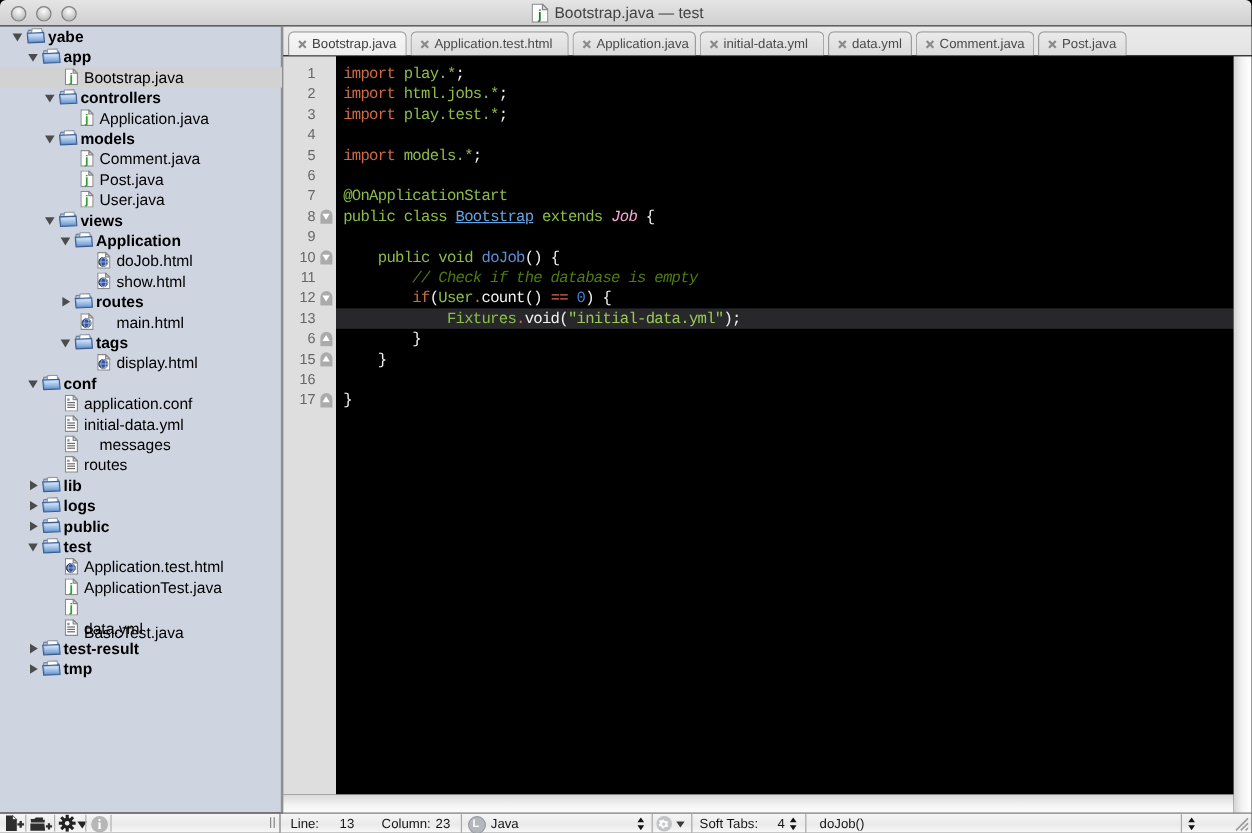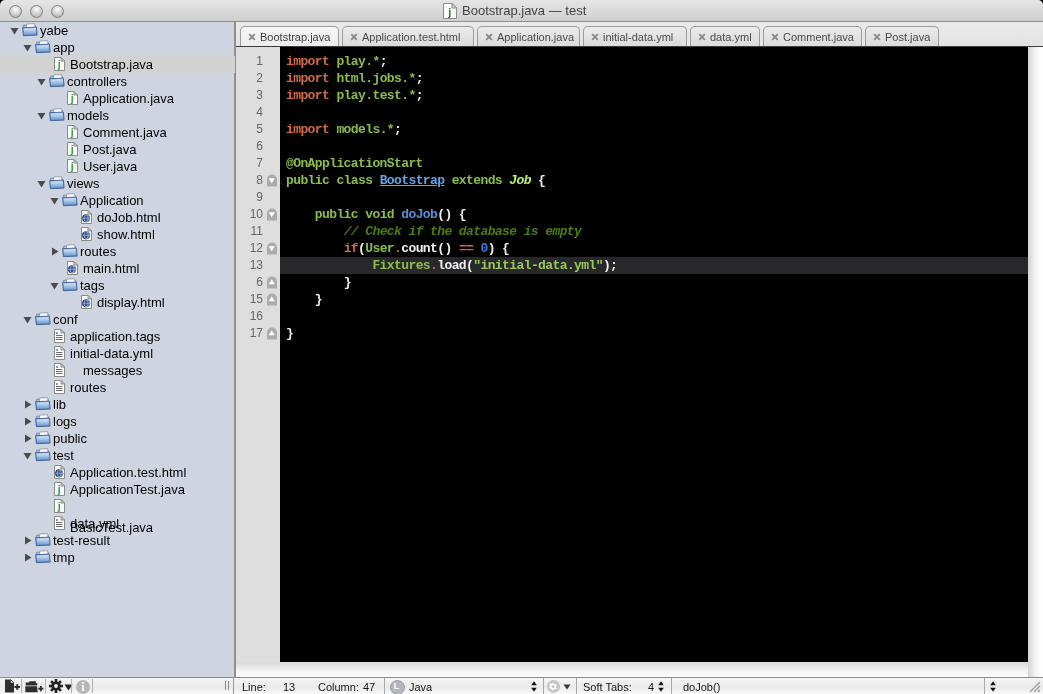--- a/index.html
+++ b/index.html
@@ -1,21 +1,21 @@
 <!DOCTYPE html>
 <html><head><meta charset="utf-8"><style>
 *{margin:0;padding:0;box-sizing:content-box}
 html,body{width:1043px;height:694px;overflow:hidden;background:#000;font-family:"Liberation Sans",sans-serif}
 .tl{position:absolute;font-size:13px;color:#000;line-height:17px;white-space:pre}
-.b{font-weight:normal}
-.cl{position:absolute;left:286px;height:17px;line-height:17px;font-family:"Liberation Mono",monospace;font-weight:bold;font-size:13px;white-space:pre;letter-spacing:-0.6px;color:#f2f2f2}
+.b{font-weight:bold}
+.cl{position:absolute;left:286px;height:17px;line-height:17px;font-family:"Liberation Mono",monospace;font-weight:normal;font-size:13px;white-space:pre;letter-spacing:-0.6px;color:#f2f2f2}
 .cl i{font-style:normal}
 i.o{color:#cf6a45} i.g{color:#8bbd4a} i.s{color:#9ac959} i.w{color:#f2f2f2}
 i.bu{color:#66a3e2;text-decoration:underline} i.bm{color:#5a90d9} i.bn{color:#3e7ed8}
-i.cm{color:#4d7c0f;font-style:italic} i.jb{color:#bef264;font-style:italic}
+i.cm{color:#4d7c0f;font-style:italic} i.jb{color:#f9a8d4;font-style:italic}
 .gn{position:absolute;left:236px;width:27px;height:17px;line-height:17px;font-size:12px;color:#666;text-align:right}
 .st{position:absolute;top:681px;font-size:11px;color:#151515}
 </style></head><body>
 <svg width="0" height="0">
     <defs>
 <linearGradient id="fgrad" x1="0" y1="0" x2="0" y2="1">
         <stop offset="0" stop-color="#a6c6ec"></stop>
         <stop offset="1" stop-color="#5585c0"></stop>
       </linearGradient>
 <linearGradient id="fgrad2" x1="0" y1="0" x2="0" y2="1">
@@ -153,21 +153,21 @@
 <path d="M1.4,12.7 L0.6,4.7 L14.4,4.1 L15.1,12.1 Z" fill="url(#fgrad)" stroke="#3e5e90" stroke-width="0.9"></path>
 <path d="M2.4,11.7 L1.8,5.7 L13.6,5.2 L14.1,11.1 Z" fill="url(#fgrad2)"></path>
 </svg>
 <div class="tl b" style="left:80px;top:243px">routes</div>
 <svg style="position:absolute;left:67px;top:261px" width="11" height="14" viewBox="0 0 11 14">
 <path d="M0.5,0.5 L7,0.5 L10.5,4 L10.5,13.5 L0.5,13.5 Z" fill="#fff" stroke="#8a8a8a" stroke-width="1"></path>
 <path d="M7,0.5 L7,4 L10.5,4 Z" fill="#d8d8d8" stroke="#8a8a8a" stroke-width="1"></path>
 <circle cx="5.1" cy="8.3" r="3.7" fill="#35549c" stroke="#12224a" stroke-width="0.8"></circle>
 <path d="M5.1,4.7 A3.6,3.6 0 0 1 5.1,11.9 M1.5,8.3 L8.7,8.3 M5.1,4.7 A2.0,3.6 0 0 0 5.1,11.9 A2.0,3.6 0 0 0 5.1,4.7" stroke="#b8ccec" stroke-width="0.6" fill="none"></path>
 </svg>
-<div class="tl" style="left:83px;top:260px">main.html</div>
+<div class="tl" style="left:97px;top:260px">main.html</div>
 <svg style="position:absolute;left:50px;top:282px" width="9" height="8" viewBox="0 0 9 8">
     <path d="M0.5,1 L8.5,1 L4.5,7.5 Z" fill="#4c4c4c"></path>
   </svg>
 <svg style="position:absolute;left:62px;top:278px" width="16" height="14" viewBox="0 0 16 14">
 <path d="M1.0,4.9 L1.6,2.3 L5.4,2.1 L6.2,3.1 L13.6,2.8 L13.8,4.6 Z" fill="#b8c6da" stroke="#70829c" stroke-width="0.9"></path>
 <path d="M4.2,4.9 L4.8,1.0 L12.6,0.7 L13.2,4.7" fill="#fdfdfd" stroke="#909aa8" stroke-width="0.9"></path>
 <path d="M1.4,12.7 L0.6,4.7 L14.4,4.1 L15.1,12.1 Z" fill="url(#fgrad)" stroke="#3e5e90" stroke-width="0.9"></path>
 <path d="M2.4,11.7 L1.8,5.7 L13.6,5.2 L14.1,11.1 Z" fill="url(#fgrad2)"></path>
 </svg>
 <div class="tl b" style="left:80px;top:277px">tags</div>
@@ -189,21 +189,21 @@
 </svg>
 <div class="tl b" style="left:53px;top:311px">conf</div>
 <svg style="position:absolute;left:54px;top:329px" width="11" height="14" viewBox="0 0 11 14">
 <path d="M0.5,0.5 L7,0.5 L10.5,4 L10.5,13.5 L0.5,13.5 Z" fill="#fff" stroke="#8a8a8a" stroke-width="1"></path>
 <path d="M7,0.5 L7,4 L10.5,4 Z" fill="#d8d8d8" stroke="#8a8a8a" stroke-width="1"></path>
 <rect x="2" y="3" width="2" height="2" fill="#7a9ac8"></rect>
 <rect x="2" y="6" width="6.5" height="1" fill="#6a6a6a"></rect>
 <rect x="2" y="8" width="6.5" height="1" fill="#6a6a6a"></rect>
 <rect x="2" y="10" width="6.5" height="1" fill="#6a6a6a"></rect>
 </svg>
-<div class="tl" style="left:70px;top:328px">application.tags</div>
+<div class="tl" style="left:70px;top:328px">application.conf</div>
 <svg style="position:absolute;left:54px;top:346px" width="11" height="14" viewBox="0 0 11 14">
 <path d="M0.5,0.5 L7,0.5 L10.5,4 L10.5,13.5 L0.5,13.5 Z" fill="#fff" stroke="#8a8a8a" stroke-width="1"></path>
 <path d="M7,0.5 L7,4 L10.5,4 Z" fill="#d8d8d8" stroke="#8a8a8a" stroke-width="1"></path>
 <rect x="2" y="3" width="2" height="2" fill="#7a9ac8"></rect>
 <rect x="2" y="6" width="6.5" height="1" fill="#6a6a6a"></rect>
 <rect x="2" y="8" width="6.5" height="1" fill="#6a6a6a"></rect>
 <rect x="2" y="10" width="6.5" height="1" fill="#6a6a6a"></rect>
 </svg>
 <div class="tl" style="left:70px;top:345px">initial-data.yml</div>
 <svg style="position:absolute;left:54px;top:363px" width="11" height="14" viewBox="0 0 11 14">
@@ -404,21 +404,21 @@
 <div class="cl" style="top:87px"><i class="o">import</i> <i class="g">play.test.*</i><i class="w">;</i></div>
 <div class="cl" style="top:104px"></div>
 <div class="cl" style="top:121px"><i class="o">import</i> <i class="g">models.*</i><i class="w">;</i></div>
 <div class="cl" style="top:138px"></div>
 <div class="cl" style="top:155px"><i class="g">@OnApplicationStart</i></div>
 <div class="cl" style="top:172px"><i class="g">public</i> <i class="g">class</i> <i class="bu">Bootstrap</i> <i class="g">extends</i> <i class="jb">Job</i> <i class="w">{</i></div>
 <div class="cl" style="top:189px"></div>
 <div class="cl" style="top:206px">    <i class="g">public</i> <i class="g">void</i> <i class="bm">doJob</i><i class="w">() {</i></div>
 <div class="cl" style="top:223px">        <i class="cm">// Check if the database is empty</i></div>
 <div class="cl" style="top:240px">        <i class="o">if</i><i class="w">(</i><i class="g">User</i><i class="o">.</i><i class="w">count() </i><i class="o">==</i><i class="w"> </i><i class="bn">0</i><i class="w">) {</i></div>
-<div class="cl" style="top:257px">            <i class="g">Fixtures</i><i class="o">.</i><i class="w">load(</i><i class="s">"initial-data.yml"</i><i class="w">);</i></div>
+<div class="cl" style="top:257px">            <i class="g">Fixtures</i><i class="o">.</i><i class="w">void(</i><i class="s">"initial-data.yml"</i><i class="w">);</i></div>
 <div class="cl" style="top:274px">        <i class="w">}</i></div>
 <div class="cl" style="top:291px">    <i class="w">}</i></div>
 <div class="cl" style="top:308px"></div>
 <div class="cl" style="top:325px"><i class="w">}</i></div>
 
 
 <div style="position:absolute;left:1028px;top:47px;width:15px;height:631px;background:linear-gradient(to right,#d2d2d2,#f2f2f2 45%,#fdfdfd 85%)"></div>
 <div style="position:absolute;left:236px;top:662px;width:792px;height:16px;background:linear-gradient(#d8d8d8,#f3f3f3 55%,#fbfbfb 90%)"></div>
 
 
@@ -456,21 +456,21 @@
 <div style="position:absolute;left:76px;top:679.5px;width:14px;height:14px;border-radius:50%;background:#b7b7b7"></div>
 <div style="position:absolute;left:76px;top:680px;width:14px;height:14px;color:#fff;font-size:12px;font-weight:bold;text-align:center;line-height:14px;font-family:'Liberation Serif',serif">i</div>
 <div style="position:absolute;left:92px;top:679px;width:1px;height:14px;background:#b0b0b0"></div>
 <div style="position:absolute;left:225px;top:681px;width:1px;height:9px;background:#888"></div>
 <div style="position:absolute;left:228px;top:681px;width:1px;height:9px;background:#888"></div>
 
 
 <div class="st" style="left:242px">Line:</div>
 <div class="st" style="left:283px">13</div>
 <div class="st" style="left:318px">Column:</div>
-<div class="st" style="left:363px">47</div>
+<div class="st" style="left:363px">23</div>
 <div style="position:absolute;left:384px;top:678px;width:1px;height:16px;background:#a8a8a8"></div>
 <div style="position:absolute;left:390px;top:679.5px;width:13px;height:13px;border-radius:50%;background:#b4b8be;border:0.5px solid #979ca3"></div>
 <div style="position:absolute;left:390px;top:680px;width:13px;height:13px;color:#fff;font-size:9px;font-weight:bold;text-align:center;line-height:13px">L</div>
 <div class="st" style="left:409px">Java</div>
 <svg style="position:absolute;left:531px;top:681px" width="6" height="11" viewBox="0 0 6 11">
     <path d="M3,0.2 L5.8,4.2 L0.2,4.2 Z" fill="#111"></path>
     <path d="M3,10.8 L5.8,6.8 L0.2,6.8 Z" fill="#111"></path>
   </svg>
 <div style="position:absolute;left:543px;top:678px;width:1px;height:16px;background:#a8a8a8"></div>
 <div style="position:absolute;left:547px;top:679.5px;width:13px;height:13px;border-radius:50%;background:#c2c4c7"></div>

